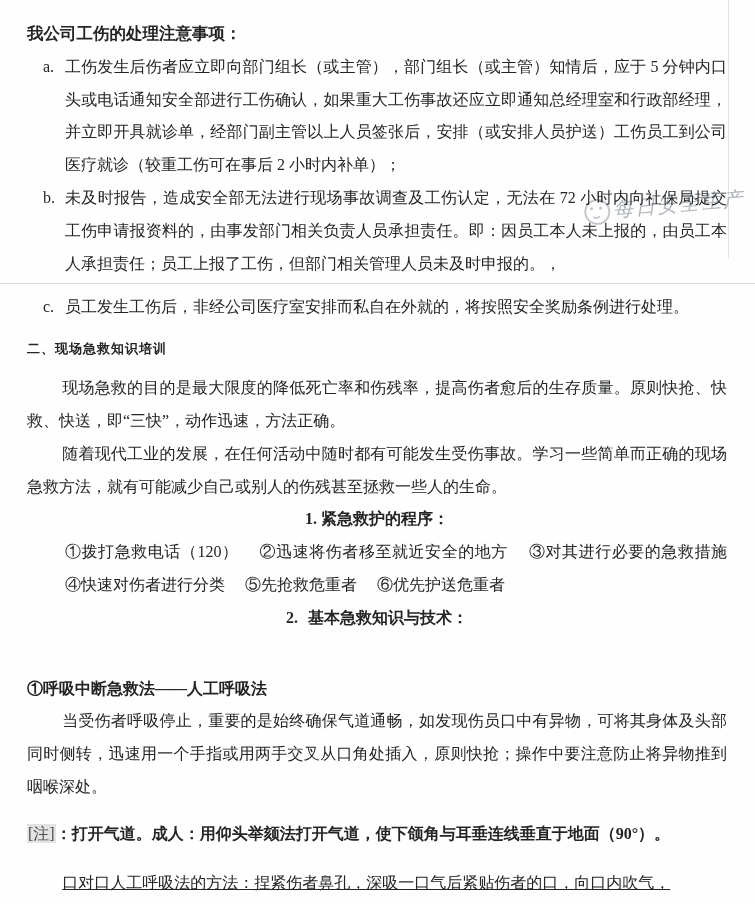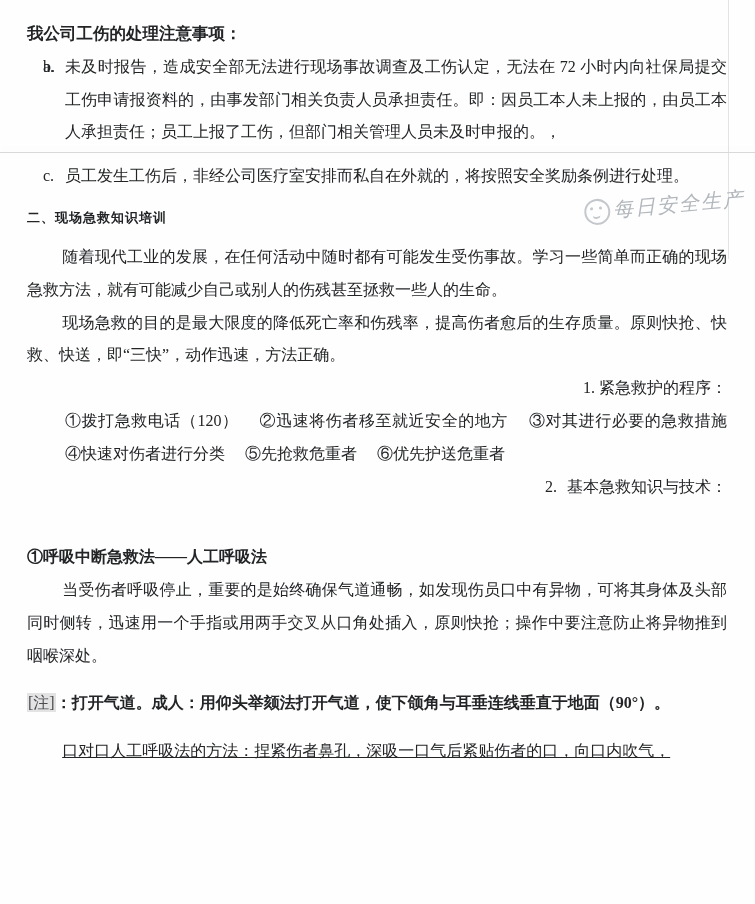--- a/index.html
+++ b/index.html
@@ -57,22 +57,22 @@
     line-height:28px;
     margin:11px 0 9px 0;
     text-align:left;
     letter-spacing:1px;
   }
   .para{
     text-indent:2.2em;
     margin:0;
   }
   .sub-heading{
-    font-weight:normal;
-    text-align:right;
+    font-weight:bold;
+    text-align:center;
   }
   .sub-heading .num{
     margin-right:10px;
   }
   .steps{
     padding-left:38px;
   }
   .method-heading{
     font-weight:bold;
     text-align:left;
@@ -145,40 +145,41 @@
     <span class="wm-logo"></span>
     <span>每日安全生产</span>
   </div>
 
   <div class="content">
 
     <div class="doc-title">我公司工伤的处理注意事项：</div>
 
     <div class="li">
       <span class="marker">a.</span>
+      <span>工伤发生后伤者应立即向部门组长（或主管），部门组长（或主管）知情后，应于 5 分钟内口头或电话通知安全部进行工伤确认，如果重大工伤事故还应立即通知总经理室和行政部经理，并立即开具就诊单，经部门副主管以上人员签张后，安排（或安排人员护送）工伤员工到公司医疗就诊（较重工伤可在事后 2 小时内补单）；</span>
     </div>
 
     <div class="li">
       <span class="marker">b.</span>
       <span>未及时报告，造成安全部无法进行现场事故调查及工伤认定，无法在 72 小时内向社保局提交工伤申请报资料的，由事发部门相关负责人员承担责任。即：因员工本人未上报的，由员工本人承担责任；员工上报了工伤，但部门相关管理人员未及时申报的。，</span>
     </div>
 
     <div class="page-break"></div>
 
 
     <div class="li">
       <span class="marker">c.</span>
       <span>员工发生工伤后，非经公司医疗室安排而私自在外就的，将按照安全奖励条例进行处理。</span>
     </div>
 
     <div class="section-heading">二、现场急救知识培训</div>
 
+    <p class="para">现场急救的目的是最大限度的降低死亡率和伤残率，提高伤者愈后的生存质量。原则快抢、快救、快送，即“三快”，动作迅速，方法正确。</p>
+
     <p class="para">随着现代工业的发展，在任何活动中随时都有可能发生受伤事故。学习一些简单而正确的现场急救方法，就有可能减少自己或别人的伤残甚至拯救一些人的生命。</p>
-
-    <p class="para">现场急救的目的是最大限度的降低死亡率和伤残率，提高伤者愈后的生存质量。原则快抢、快救、快送，即“三快”，动作迅速，方法正确。</p>
 
     <div class="sub-heading">1. 紧急救护的程序：</div>
 
     <div class="steps">①拨打急救电话（120）　 ②迅速将伤者移至就近安全的地方　 ③对其进行必要的急救措施　 ④快速对伤者进行分类　 ⑤先抢救危重者　 ⑥优先护送危重者</div>
 
     <div class="sub-heading">
       <span class="num">2.</span><span>基本急救知识与技术：</span>
     </div>
 
     <div class="method-heading">①呼吸中断急救法——人工呼吸法</div>

